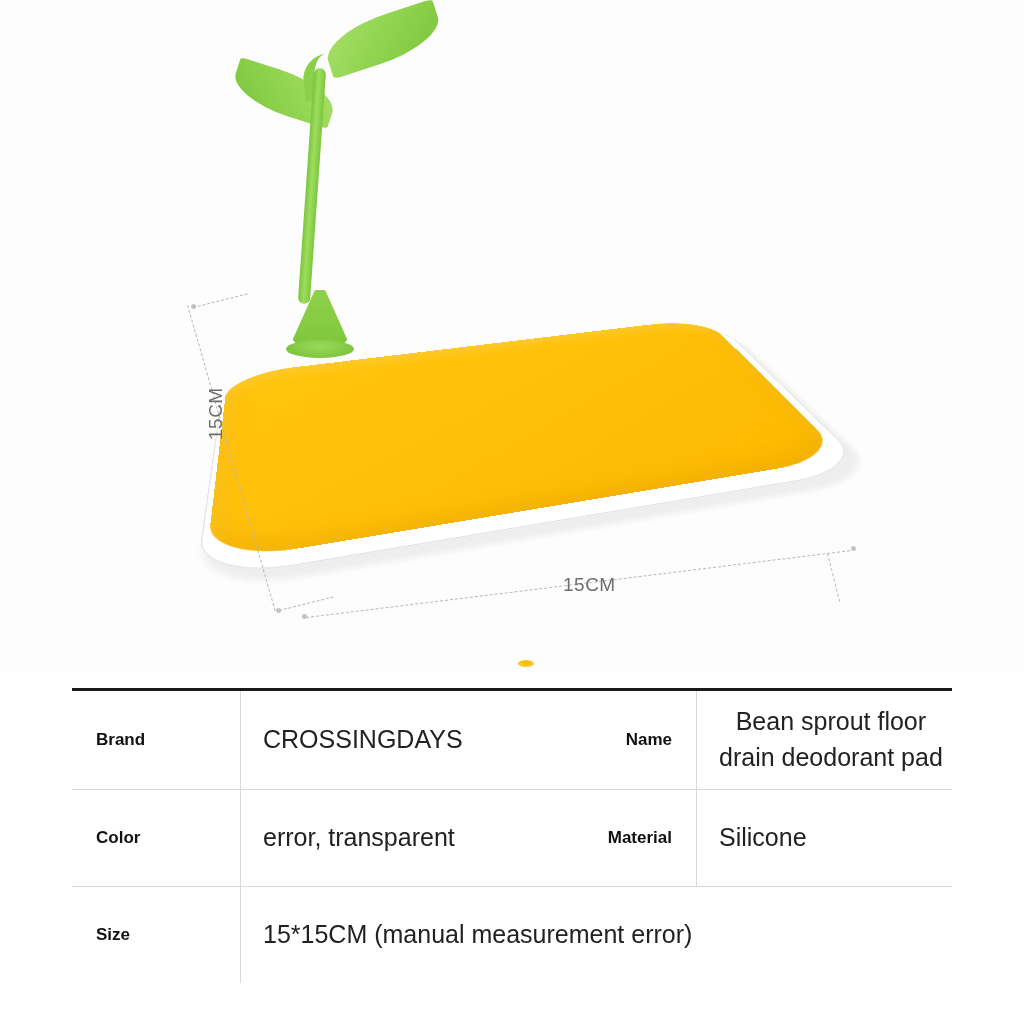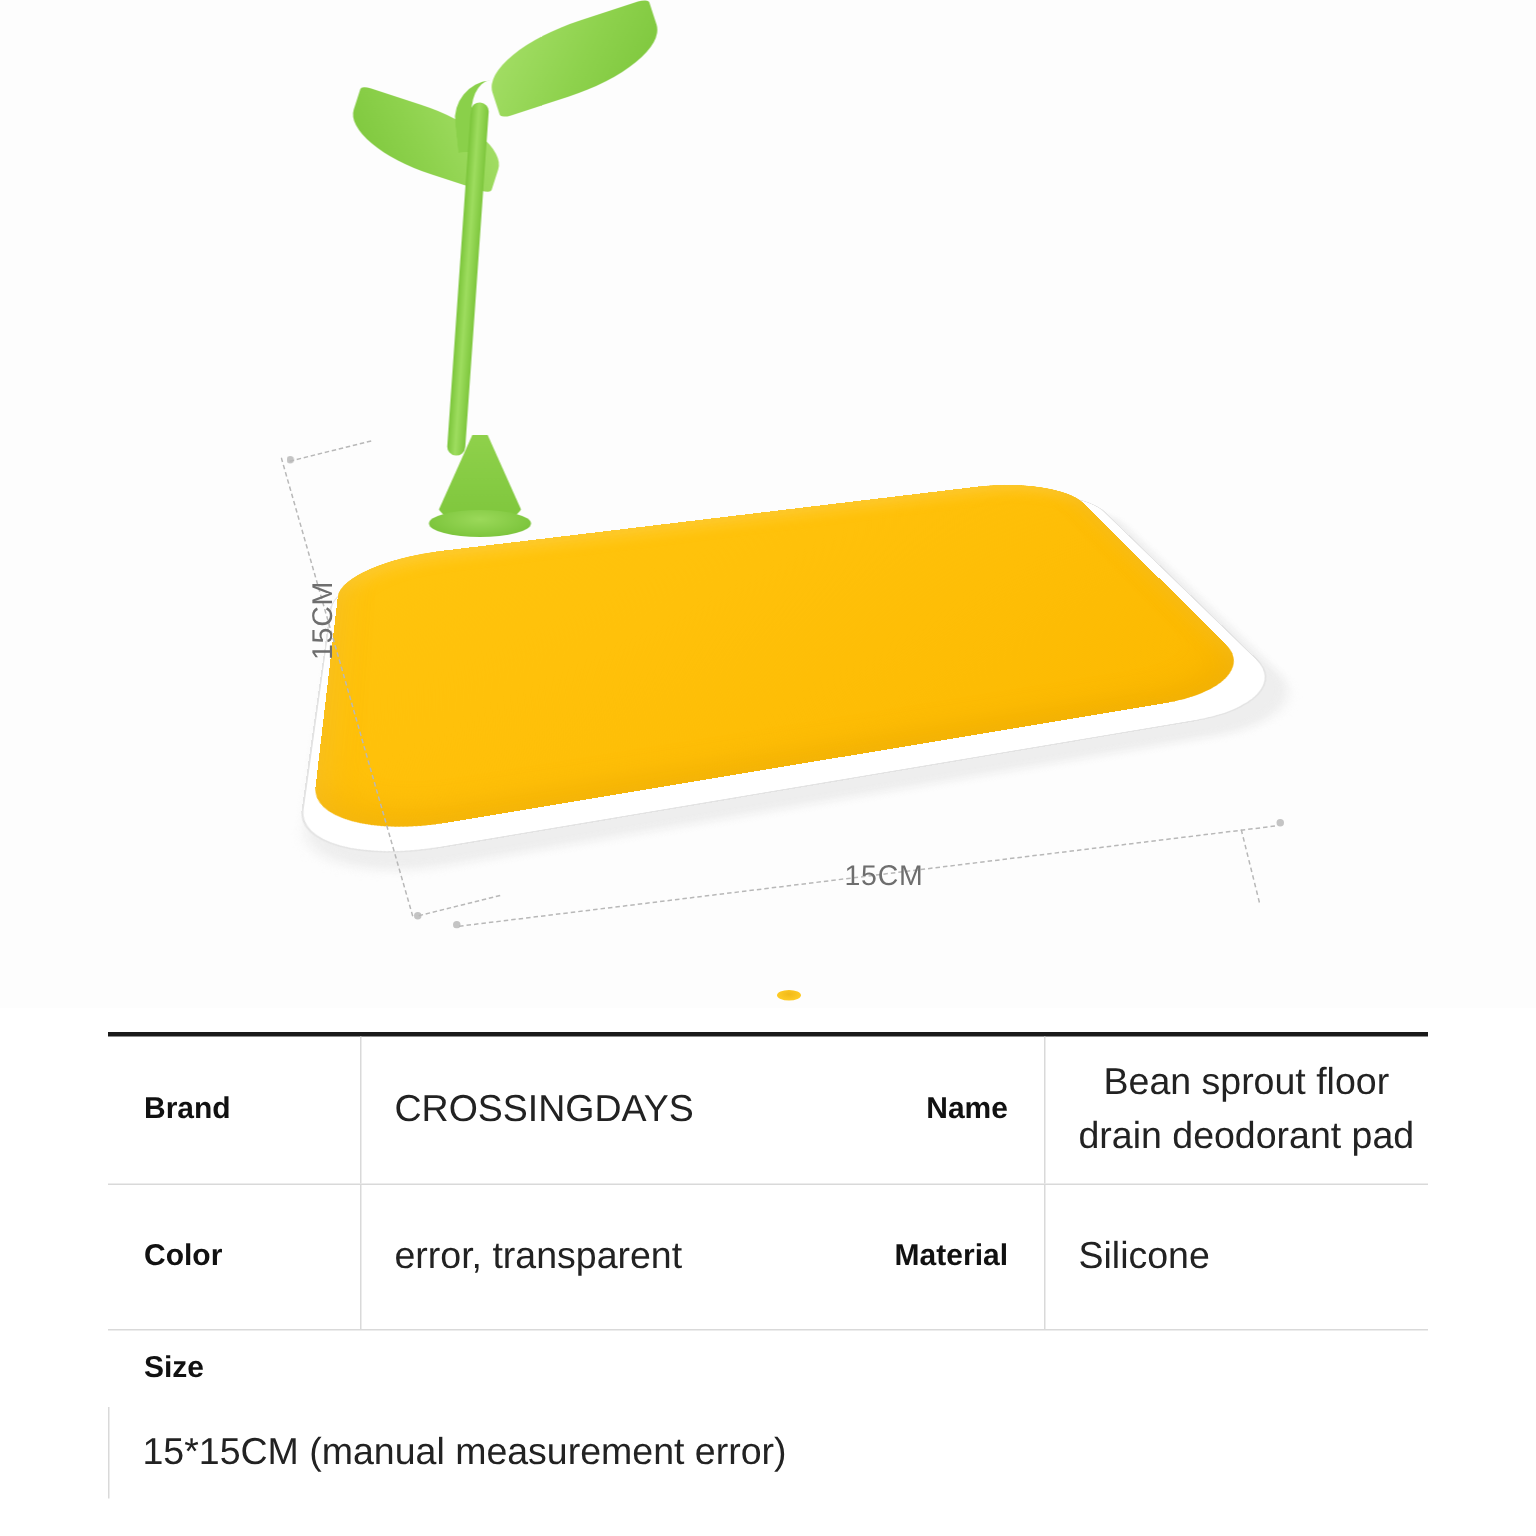--- a/index.html
+++ b/index.html
@@ -190,21 +190,21 @@
   .spec-row:last-child { border-bottom: none; }
   .cell {
     display: flex;
     align-items: center;
     padding: 14px 0;
     box-sizing: border-box;
   }
   .cell-label {
     width: 168px;
     font-weight: bold;
-    font-size: 20px;
+    font-size: 17px;
     color: #111;
     padding-left: 24px;
   }
   .cell-label.right-align {
     justify-content: flex-end;
     padding-right: 24px;
     padding-left: 0;
     width: 200px;
     text-align: right;
   }
@@ -269,17 +269,17 @@
     </div>
   </div>
 
   <div class="spec-row">
     <div class="cell cell-label">Color</div>
     <div class="cell cell-value">error, transparent</div>
     <div class="cell cell-label right-align">Material</div>
     <div class="cell cell-value">Silicone</div>
   </div>
 
-  <div class="spec-row" style="border-bottom:none;flex-direction:column;">
+  <div class="spec-row" style="border-bottom:none;">
     <div class="cell cell-label">Size</div>
     <div class="cell cell-value">15*15CM (manual measurement error)</div>
   </div>
 </div>
 
 </body></html>

